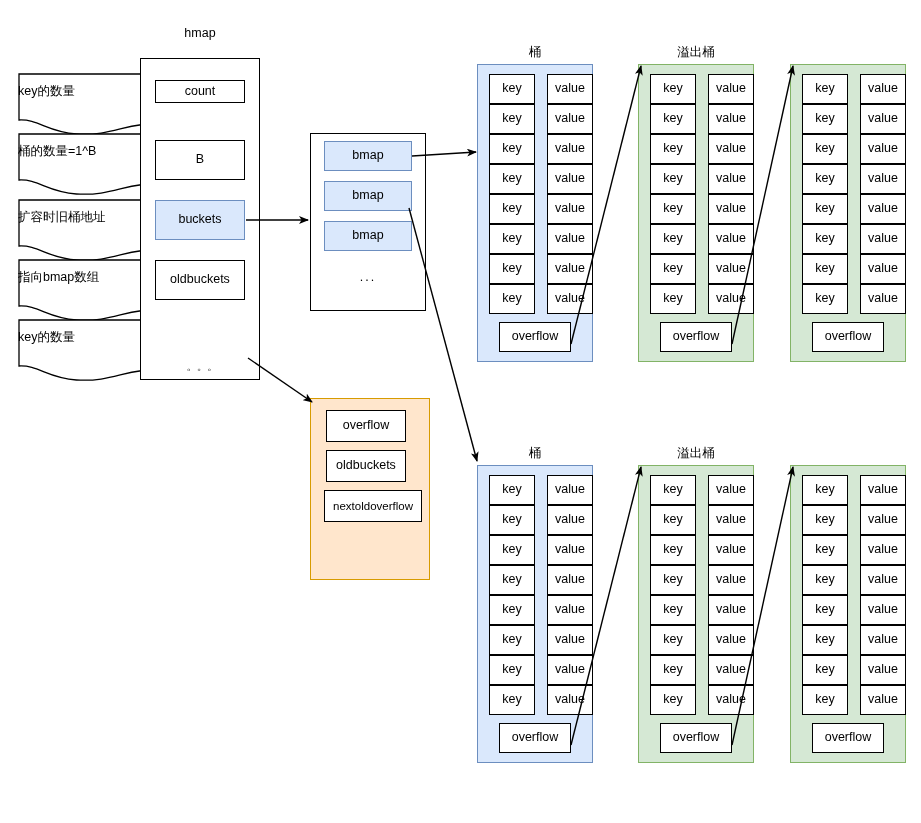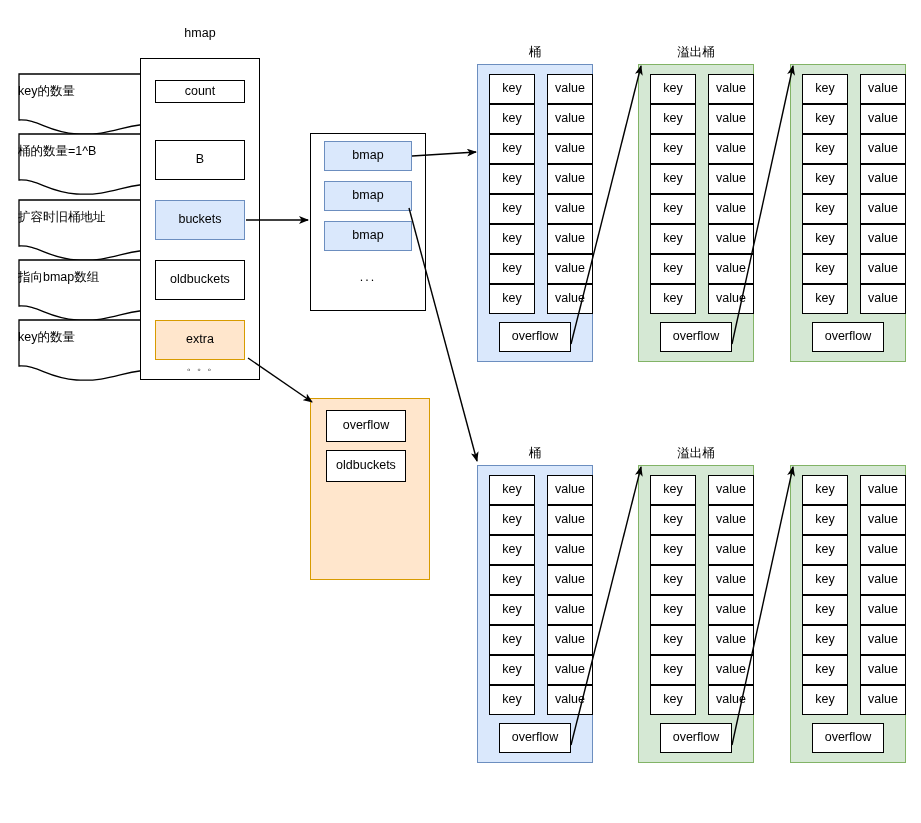--- a/index.html
+++ b/index.html
@@ -142,23 +142,20 @@
   </div>
 
   <div class="box abs" style="left:155px; top:260px; width:90px; height:40px;">
     <span>oldbuckets</span>
   </div>
 
   <div class="box box-blue abs" style="left:155px; top:200px; width:90px; height:40px;">
     <span>buckets</span>
   </div>
 
-  <div class="box box-orange abs" style="left:155px; top:320px; width:90px; height:40px;">
-    <span>extra</span>
-  </div>
 
   <div class="dots abs" style="left:155px; top:364px; width:90px; text-align:center; font-size:10px;">◦ ◦ ◦</div>
 
   <div class="frame abs" style="left:310px; top:133px; width:116px; height:178px;"></div>
 
   <div class="box box-blue abs" style="left:324px; top:141px; width:88px; height:30px;">
     <span>bmap</span>
   </div>
   <div class="box box-blue abs" style="left:324px; top:181px; width:88px; height:30px;">
     <span>bmap</span>
@@ -168,20 +165,23 @@
   </div>
   <div class="dots abs" style="left:324px; top:270px; width:88px; text-align:center;">...</div>
 
   <div class="frame abs frame-orange" style="left:310px; top:398px; width:120px; height:182px; border:1.3px solid #d79b00; background:#ffe6cc;"></div>
 
   <div class="box abs" style="left:326px; top:410px; width:80px; height:32px;">
     <span>overflow</span>
   </div>
   <div class="box abs" style="left:326px; top:450px; width:80px; height:32px;">
     <span>oldbuckets</span>
+  </div>
+  <div class="box abs" style="left:324px; top:490px; width:98px; height:32px; font-size:11.5px;">
+    <span>nextoldoverflow</span>
   </div>
 
   <div id="buckets-layer">
       <div class="title abs" style="left: 477px; top: 44px; width: 116px;">桶</div>
       <div class="abs frame-blue-fill" style="left: 477px; top: 64px; width: 116px; height: 298px;"></div>
       <div class="box abs" style="left: 489px; top: 74px; width: 46px; height: 30px;">key</div>
       <div class="box abs" style="left: 547px; top: 74px; width: 46px; height: 30px;">value</div>
       <div class="box abs" style="left: 489px; top: 104px; width: 46px; height: 30px;">key</div>
       <div class="box abs" style="left: 547px; top: 104px; width: 46px; height: 30px;">value</div>
       <div class="box abs" style="left: 489px; top: 134px; width: 46px; height: 30px;">key</div>

